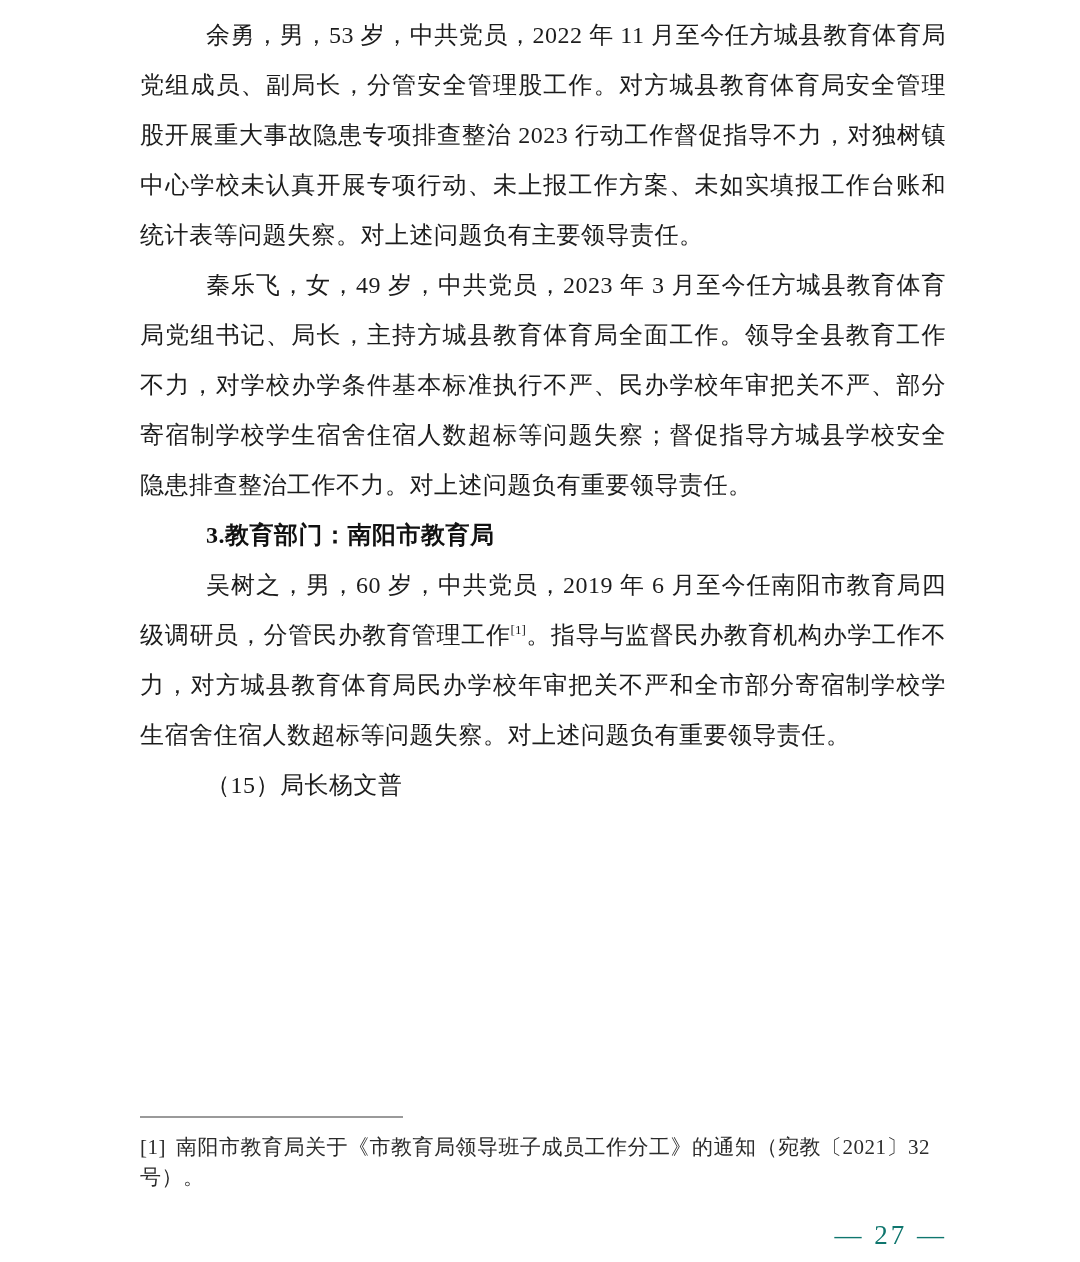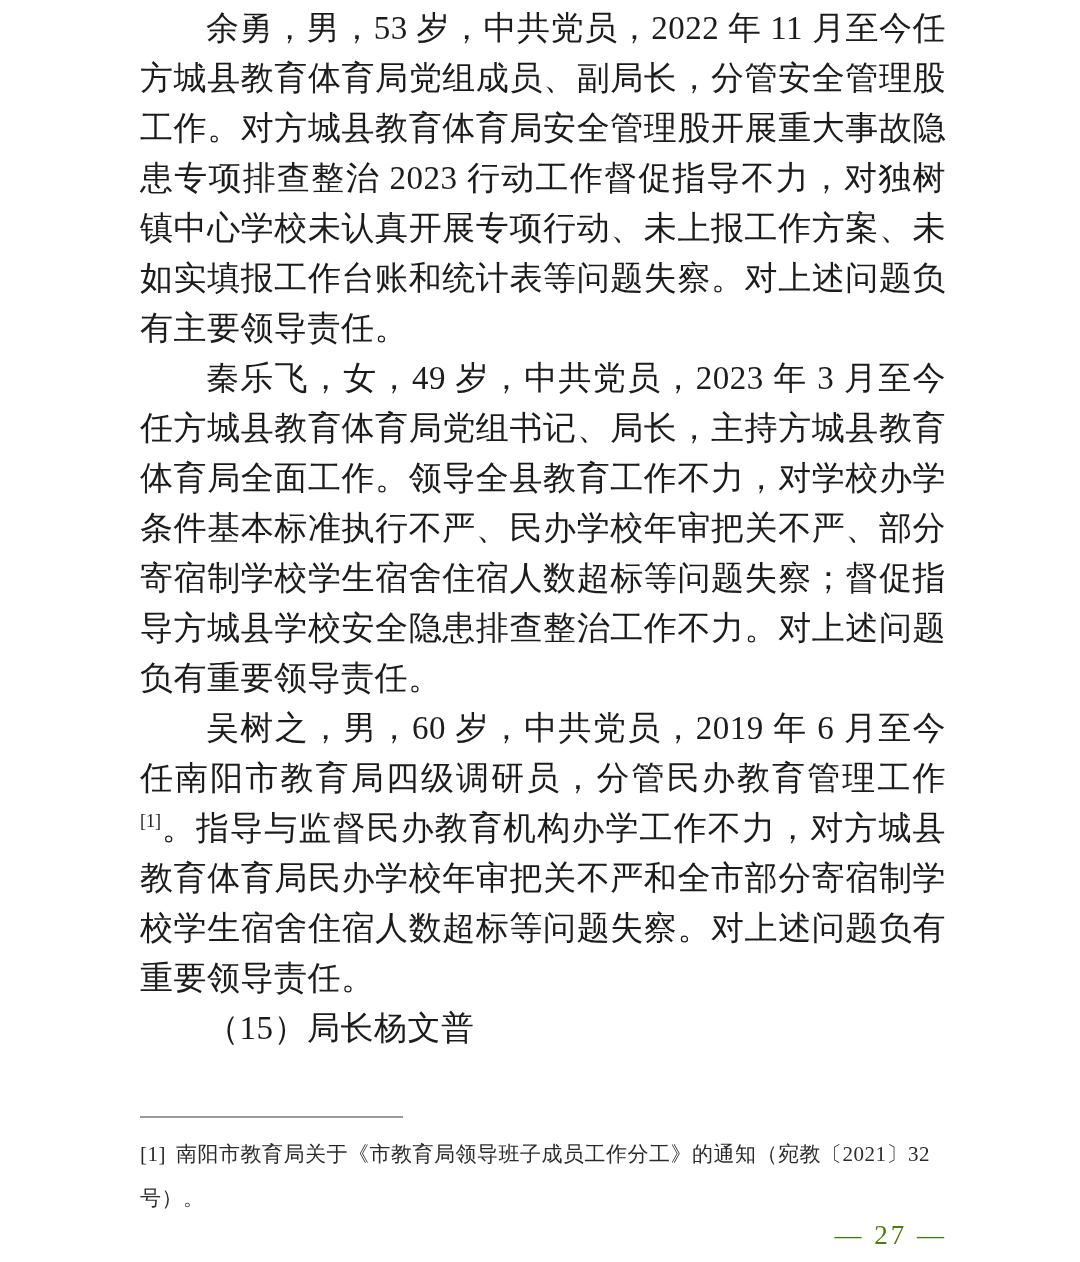--- a/index.html
+++ b/index.html
@@ -12,23 +12,23 @@
     width: 1080px;
     height: 1262px;
     background: #ffffff;
     font-family: "Liberation Serif", "DejaVu Serif", serif;
     color: #1c1c1c;
     overflow: hidden;
   }
   .content {
     position: absolute;
     left: 140px;
-    top: 3px;
+    top: 10px;
     width: 806px;
-    font-size: 33px;
+    font-size: 24px;
     line-height: 50px;
     text-align: justify;
     letter-spacing: 0.5px;
   }
   .content p {
     margin: 0;
     text-indent: 66px;
   }
   .section-heading {
     font-weight: bold;
@@ -48,48 +48,49 @@
   }
   .footnote-rule {
     width: 263px;
     height: 2px;
     background: #9a9a9a;
     border: none;
     margin: 0 0 14px 0;
   }
   .footnote-text {
     font-size: 21px;
-    line-height: 44px;
+    line-height: 30px;
     color: #2b2b2b;
     letter-spacing: 0.5px;
   }
   .footnote-marker {
     margin-right: 10px;
   }
   .page-number {
     position: absolute;
     top: 1220px;
     right: 133px;
     font-size: 27px;
-    color: #4d7c0f;
+    color: #0f766e;
     letter-spacing: 3px;
     white-space: nowrap;
   }
 </style>
 </head>
 <body>
 
 <div class="page">
 
   <div class="content">
     <p>余勇，男，53 岁，中共党员，2022 年 11 月至今任方城县教育体育局党组成员、副局长，分管安全管理股工作。对方城县教育体育局安全管理股开展重大事故隐患专项排查整治 2023 行动工作督促指导不力，对独树镇中心学校未认真开展专项行动、未上报工作方案、未如实填报工作台账和统计表等问题失察。对上述问题负有主要领导责任。</p>
 
 
     <p>秦乐飞，女，49 岁，中共党员，2023 年 3 月至今任方城县教育体育局党组书记、局长，主持方城县教育体育局全面工作。领导全县教育工作不力，对学校办学条件基本标准执行不严、民办学校年审把关不严、部分寄宿制学校学生宿舍住宿人数超标等问题失察；督促指导方城县学校安全隐患排查整治工作不力。对上述问题负有重要领导责任。</p>
 
+    <p class="section-heading">3.教育部门：南阳市教育局</p>
 
 
     <p><span>吴树之，男，60 岁，中共党员，2019 年 6 月至今任南阳市教育局四级调研员，分管民办教育管理工作</span><span class="footnote-ref">[1]</span><span>。指导与监督民办教育机构办学工作不力，对方城县教育体育局民办学校年审把关不严和全市部分寄宿制学校学生宿舍住宿人数超标等问题失察。对上述问题负有重要领导责任。</span></p>
 
     <p>（15）局长杨文普</p>
   </div>
 
   <div class="footnote-area">
     <hr class="footnote-rule">
     <div class="footnote-text"><span class="footnote-marker">[1]</span><span>南阳市教育局关于《市教育局领导班子成员工作分工》的通知（宛教〔2021〕32 号）。</span></div>

